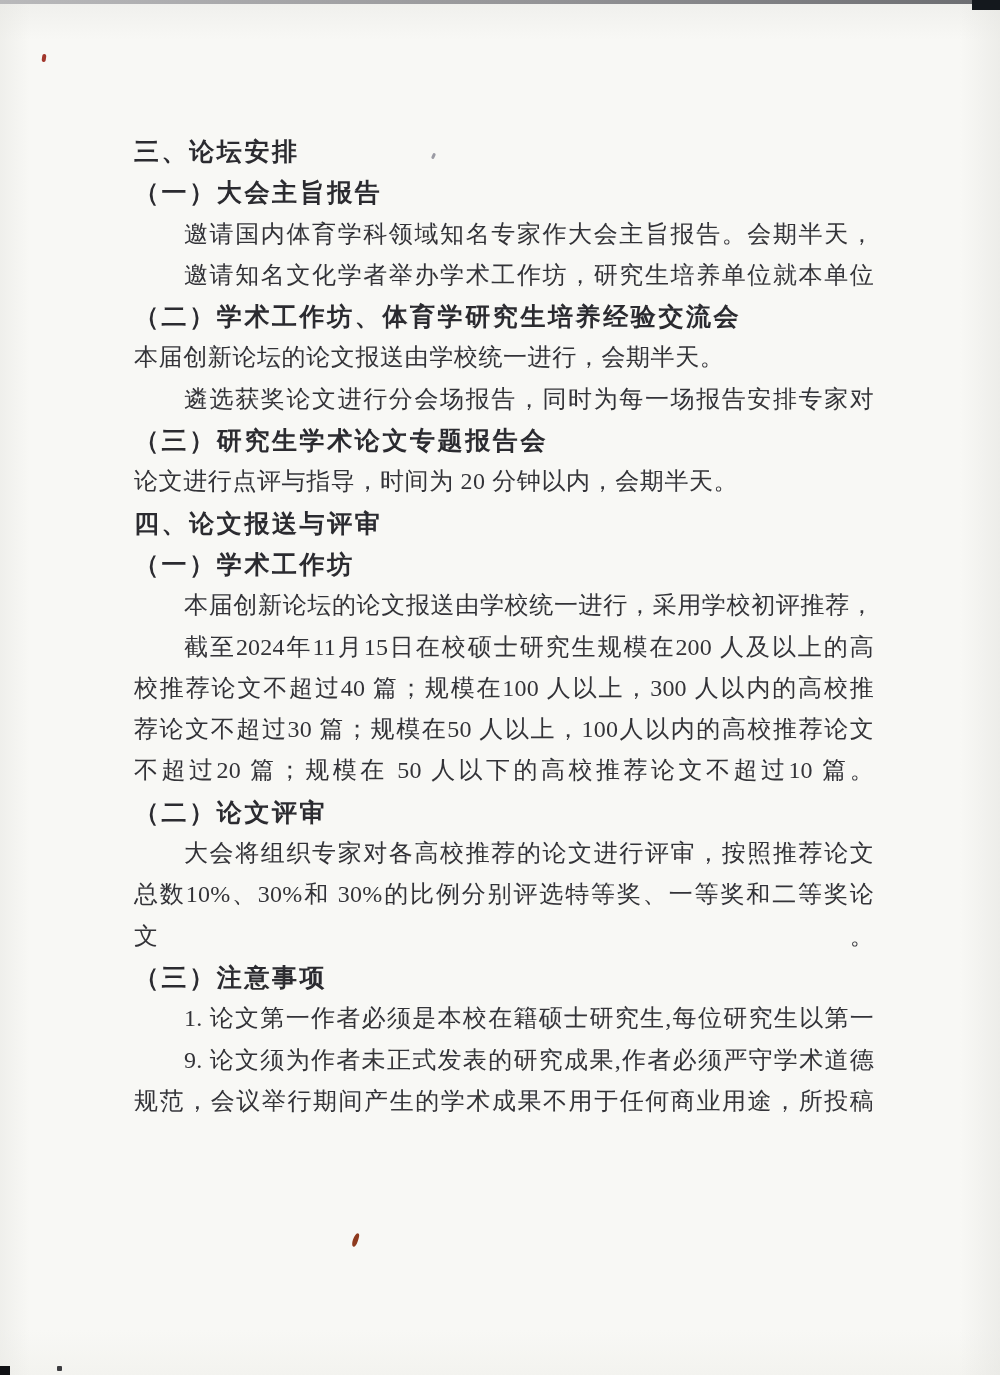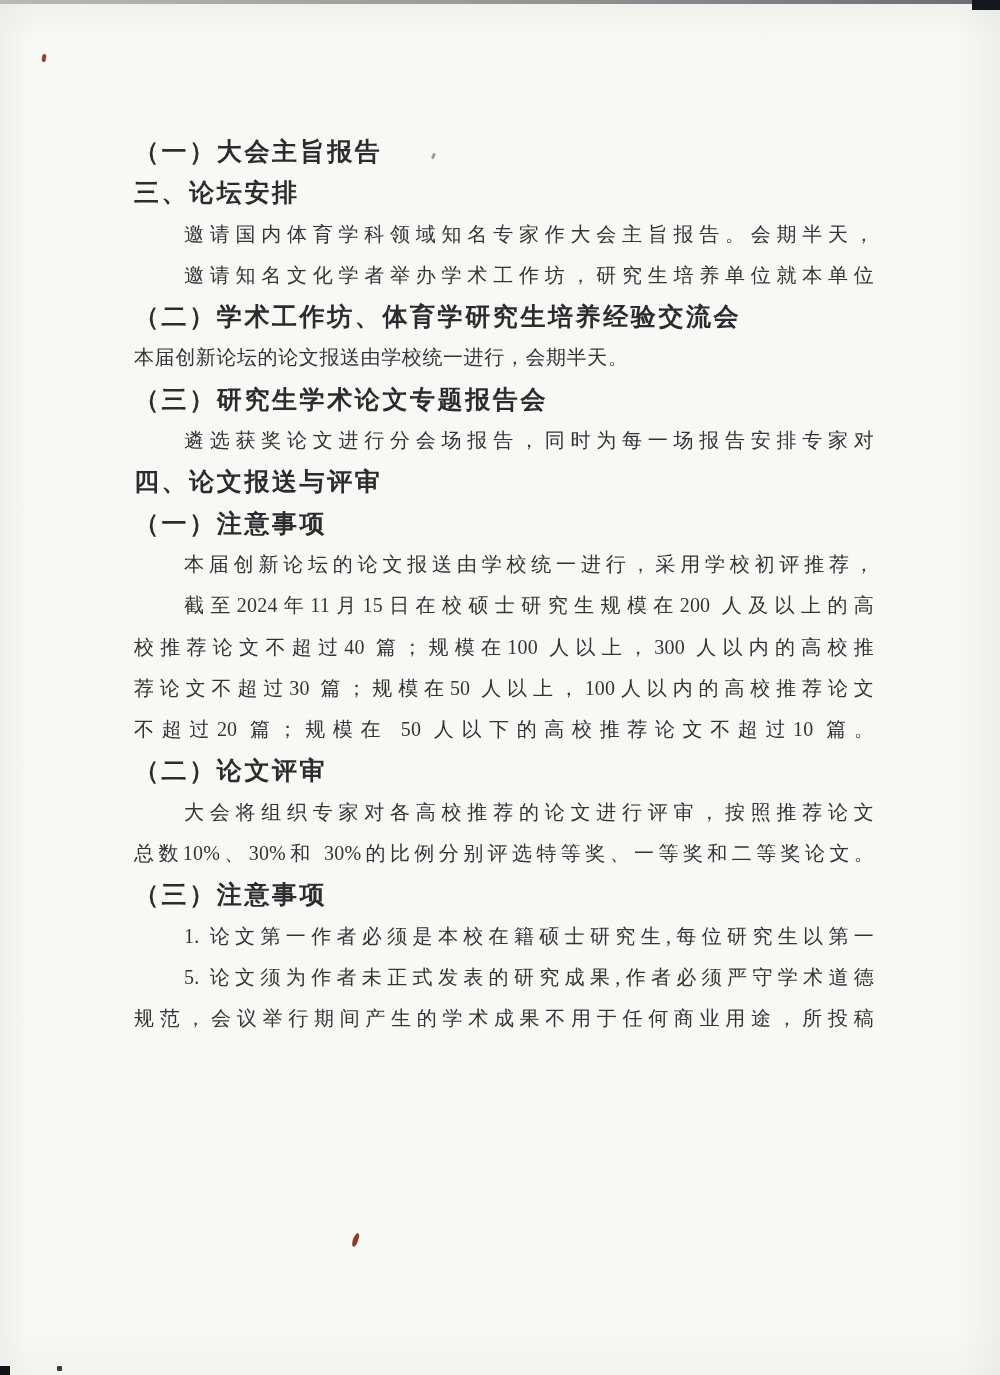--- a/index.html
+++ b/index.html
@@ -82,21 +82,21 @@
   
   .content {
     position: absolute;
     left: 134px;
     top: 131px;
     width: 740px;
     color: #333338;
   }
   .ln {
     margin: 0;
-    font-size: 20px;
+    font-size: 24px;
     line-height: 41.3px;
     letter-spacing: 0.6px;
     white-space: nowrap;
   }
   .ln.fill {
     white-space: normal;
     text-align: justify;
     text-align-last: justify;
     letter-spacing: 0.2px;
   }
@@ -117,35 +117,36 @@
 
 <div class="scan-top-line"></div>
 <div class="scan-corner-block"></div>
 <div class="mark-red-top"></div>
 <div class="mark-gray-speck"></div>
 <div class="mark-red-bottom"></div>
 <div class="mark-corner-black"></div>
 <div class="mark-bottom-speck"></div>
 
 <div class="content">
+  <p class="ln sec">三、论坛安排</p>
   <p class="ln sub">（一）大会主旨报告</p>
-  <p class="ln sec">三、论坛安排</p>
   <p class="ln ind fill">邀请国内体育学科领域知名专家作大会主旨报告。会期半天，</p>
   <p class="ln ind fill">邀请知名文化学者举办学术工作坊，研究生培养单位就本单位</p>
   <p class="ln sub">（二）学术工作坊、体育学研究生培养经验交流会</p>
   <p class="ln">本届创新论坛的论文报送由学校统一进行，会期半天。</p>
+  <p class="ln ind fill">遴选获奖论文进行分会场报告，同时为每一场报告安排专家对</p>
   <p class="ln sub">（三）研究生学术论文专题报告会</p>
-  <p class="ln ind fill">遴选获奖论文进行分会场报告，同时为每一场报告安排专家对</p>
+  <p class="ln">论文进行点评与指导，时间为 20 分钟以内，会期半天。</p>
   <p class="ln sec">四、论文报送与评审</p>
-  <p class="ln sub">（一）注意事项</p>
+  <p class="ln sub">（一）学术工作坊</p>
   <p class="ln ind fill">本届创新论坛的论文报送由学校统一进行，采用学校初评推荐，</p>
   <p class="ln ind fill">截至2024年11月15日在校硕士研究生规模在200 人及以上的高</p>
   <p class="ln fill">校推荐论文不超过40 篇；规模在100 人以上，300 人以内的高校推</p>
   <p class="ln fill">荐论文不超过30 篇；规模在50 人以上，100人以内的高校推荐论文</p>
   <p class="ln fill">不超过20 篇；规模在 50 人以下的高校推荐论文不超过10 篇。</p>
   <p class="ln sub">（二）论文评审</p>
   <p class="ln ind fill">大会将组织专家对各高校推荐的论文进行评审，按照推荐论文</p>
   <p class="ln fill">总数10%、30%和 30%的比例分别评选特等奖、一等奖和二等奖论文。</p>
   <p class="ln sub">（三）注意事项</p>
   <p class="ln ind fill">1. 论文第一作者必须是本校在籍硕士研究生,每位研究生以第一</p>
-  <p class="ln ind fill">5. 论文须为作者未正式发表的研究成果,作者必须严守学术道德</p>
+  <p class="ln ind fill">9. 论文须为作者未正式发表的研究成果,作者必须严守学术道德</p>
   <p class="ln fill">规范，会议举行期间产生的学术成果不用于任何商业用途，所投稿</p>
 </div>
 
 </body></html>

